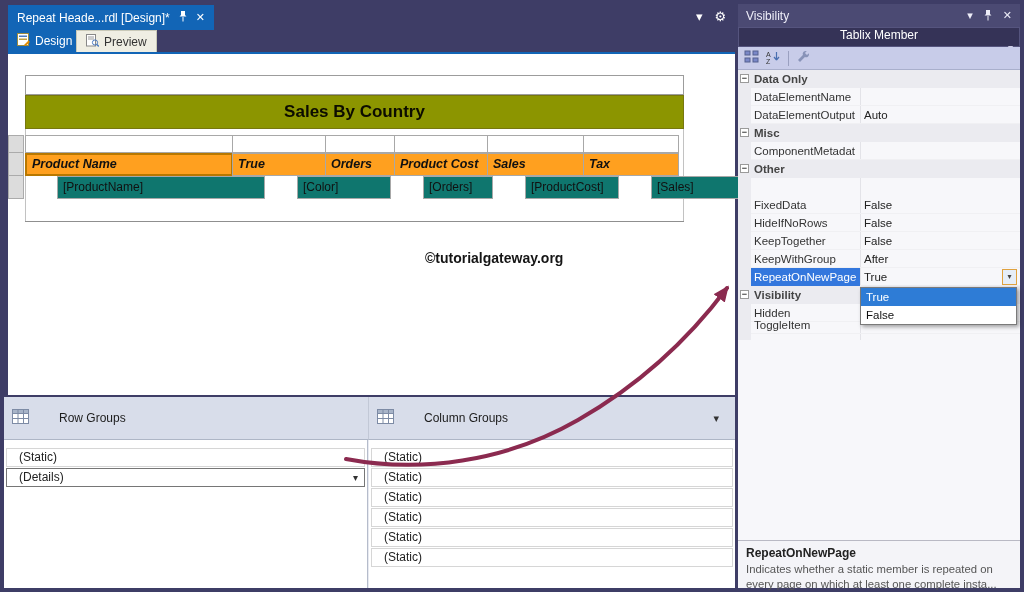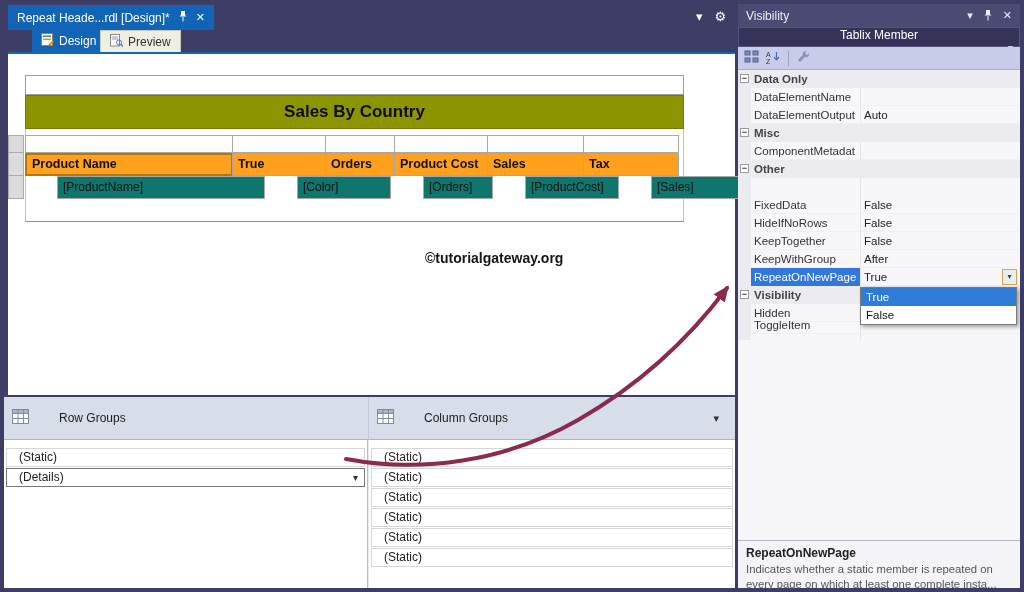--- a/index.html
+++ b/index.html
@@ -8,41 +8,41 @@
            font-family:"Liberation Sans", sans-serif; overflow:hidden; color:#111; }
 
   
   .doc-tab { position:absolute; left:8px; top:5px; height:25px; background:#1265B6;
              color:#fff; display:flex; align-items:center; gap:8px; padding:0 9px; font-size:12px; }
   .doc-tab .close { font-size:11px; cursor:default; }
   .strip-icons { position:absolute; top:9px; left:696px; color:#fff; font-size:13px; display:flex; gap:12px; }
 
   
   .tab { position:absolute; top:30px; height:22px; display:flex; align-items:center; gap:5px;
-         padding:0 9px; font-size:12px;margin-left:24px; }
+         padding:0 9px; font-size:12px; }
   .tab-design { left:8px; background:#1265B6; color:#fff; }
   .tab-preview { left:76px; background:#EFEEE3; color:#333; border:1px solid #C9C9B8; border-bottom:none; }
 
   
   .surface { position:absolute; left:8px; top:52px; width:727px; height:343px; background:#fff;
              border-top:2px solid #1265B6; }
   .handle { position:absolute; left:0; width:16px; background:#DCDCDC; border:1px solid #ABABAB; }
   .t-outline { position:absolute; left:17px; top:21px; width:659px; height:146px;
                border-left:1px solid #C2C2C2; border-right:1px solid #C2C2C2; pointer-events:none; }
   .t-row0 { position:absolute; left:17px; top:21px; width:659px; height:20px; border:1px solid #9C9C9C; background:#fff; }
   .t-title { position:absolute; left:17px; top:41px; width:659px; height:34px; background:#8C9500;
              border:1px solid #77770F; display:flex; align-items:center; justify-content:center;
              font-size:17px; font-weight:bold; color:#0c0c00; }
   .t-flex { position:absolute; left:17px; display:flex; }
   .cell { border:1px solid #A8A8A8; margin-left:-1px; padding-left:5px; overflow:hidden; white-space:nowrap; }
   .cell:first-child { margin-left:0; }
   .c0{width:208px} .c1{width:94px} .c2{width:70px} .c3{width:94px} .c4{width:97px} .c5{width:96px}
   .t-cols { top:81px; height:18px; }
   .t-head { top:99px; height:23px; font-weight:bold; font-size:12.5px; }
-  .t-head .cell { background:#FFA01F; line-height:21px; }
+  .t-head .cell { background:#FFA01F; line-height:21px;font-style:italic; }
   .t-head .selcell { border:2px solid #B87800; line-height:19px; }
   .t-data { top:122px; height:23px; font-size:12px; }
   .t-data .cell { background:#0f766e; line-height:21px;margin-left:32px; }
   .t-bottom { position:absolute; left:17px; top:167px; width:659px; border-top:1px solid #8F8F8F; }
   .watermark { position:absolute; left:417px; top:196px; font-size:14px; font-weight:bold; color:#151515; }
 
   
   .grp-panel { position:absolute; left:4px; top:397px; width:731px; height:191px; background:#E8EAF1; }
   .grp-head { position:absolute; top:0; height:43px; background:#D8DDEA; border-bottom:1px solid #AEB6C6;
               display:flex; align-items:center; font-size:12px; color:#1c1c1c; }

